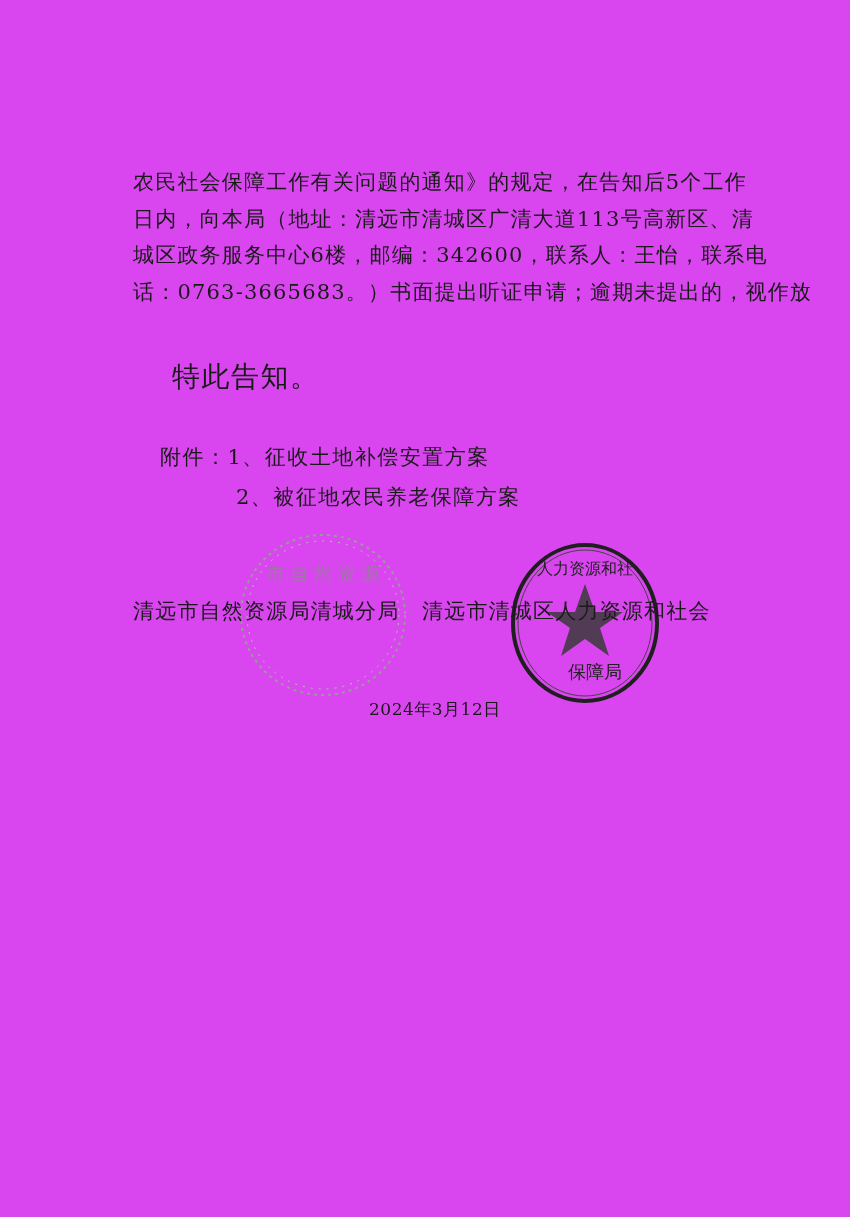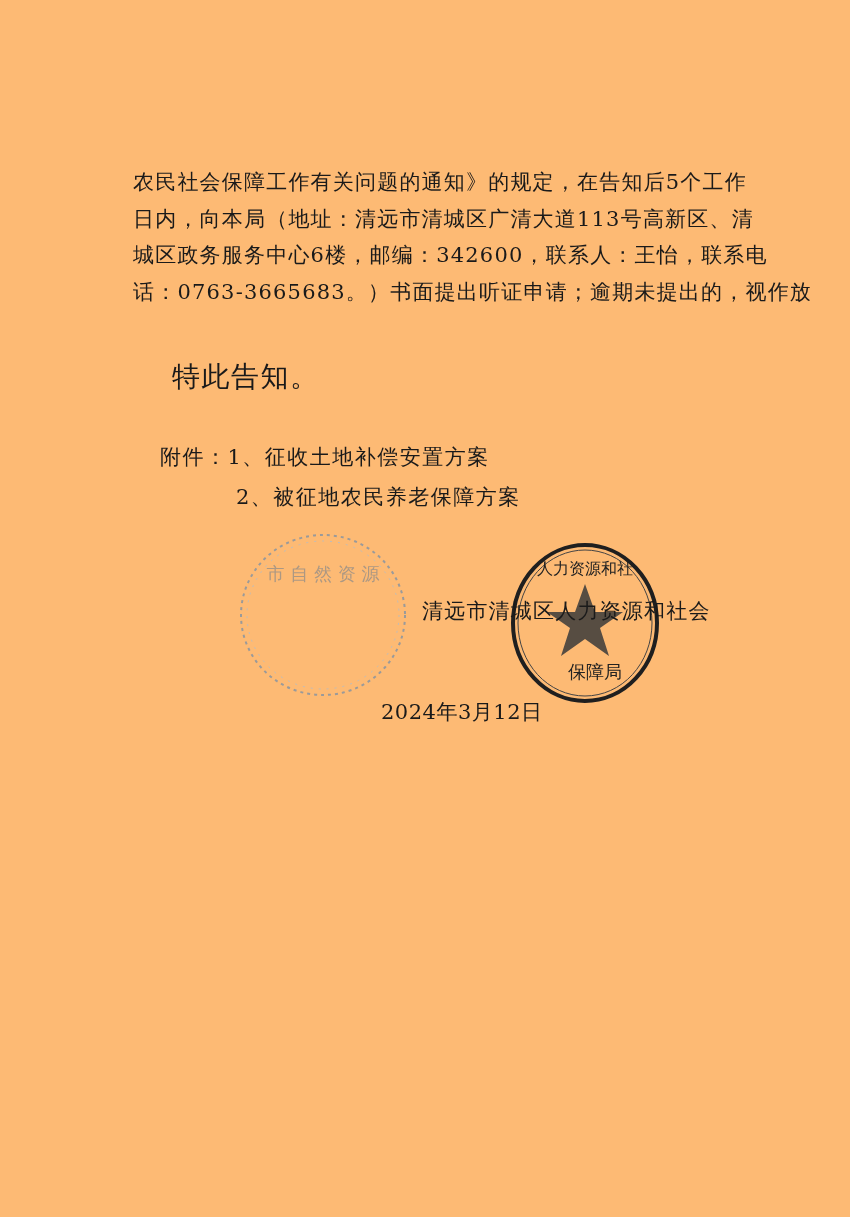--- a/index.html
+++ b/index.html
@@ -1,25 +1,25 @@
 <!DOCTYPE html>
 <html><head>
 <meta charset="utf-8">
 <style>
   html, body { margin:0; padding:0; background:#ffffff; }
   body { width:850px; height:1217px; position:relative; overflow:hidden;
          font-family:"DejaVu Serif","Liberation Serif",serif; color:#1a1a1a; }
-  .page { position:absolute; left:0; top:0; width:850px; height:1217px; background:#fdba74; }
+  .page { position:absolute; left:0; top:0; width:850px; height:1217px; background:#d946ef; }
   .para { position:absolute; left:133px; width:592px; font-size:21px; line-height:36.5px;
           letter-spacing:1.2px; text-align:justify; }
   .line { display:block; white-space:nowrap; }
   .closing { position:absolute; left:172px; top:358px; font-size:28px; letter-spacing:1.5px; }
   .attach { position:absolute; font-size:21px; letter-spacing:1.5px; white-space:nowrap; }
   .sign { position:absolute; top:597px; font-size:21px; letter-spacing:1.2px; white-space:nowrap; z-index:2; }
-  .date { position:absolute; left:381px; top:698px; font-size:21px; letter-spacing:0.5px; white-space:nowrap; z-index:2; }
+  .date { position:absolute; left:369px; top:698px; font-size:17px; letter-spacing:0.5px; white-space:nowrap; z-index:2; }
   .seal { position:absolute; z-index:1; }
 </style>
 </head>
 <body>
 
 <div class="page">
 
   <div class="para" style="top:164px;">
     <span class="line">农民社会保障工作有关问题的通知》的规定，在告知后5个工作</span>
     <span class="line">日内，向本局（地址：清远市清城区广清大道113号高新区、清</span>
@@ -43,16 +43,17 @@
   </svg>
 
   <svg class="seal" style="left:505px; top:538px;" width="160" height="170" viewBox="0 0 160 170">
     <ellipse cx="80" cy="85" rx="72" ry="78" fill="none" stroke="#1f1f1f" stroke-width="4"></ellipse>
     <ellipse cx="80" cy="85" rx="67" ry="73" fill="none" stroke="#444" stroke-width="1"></ellipse>
     <polygon points="80,46 90,74 118,74 95,90 104,118 80,101 56,118 65,90 42,74 70,74" fill="#3a3a3a" opacity="0.85"></polygon>
     <text x="80" y="36" text-anchor="middle" font-size="16" fill="#222" font-family="DejaVu Sans, sans-serif">人力资源和社</text>
     <text x="90" y="140" text-anchor="middle" font-size="18" fill="#222" font-family="DejaVu Sans, sans-serif">保障局</text>
   </svg>
 
+  <div class="sign" style="left:133px;">清远市自然资源局清城分局</div>
   <div class="sign" style="left:422px;">清远市清城区人力资源和社会</div>
 
   <div class="date">2024年3月12日</div>
 </div>
 
 </body></html>

